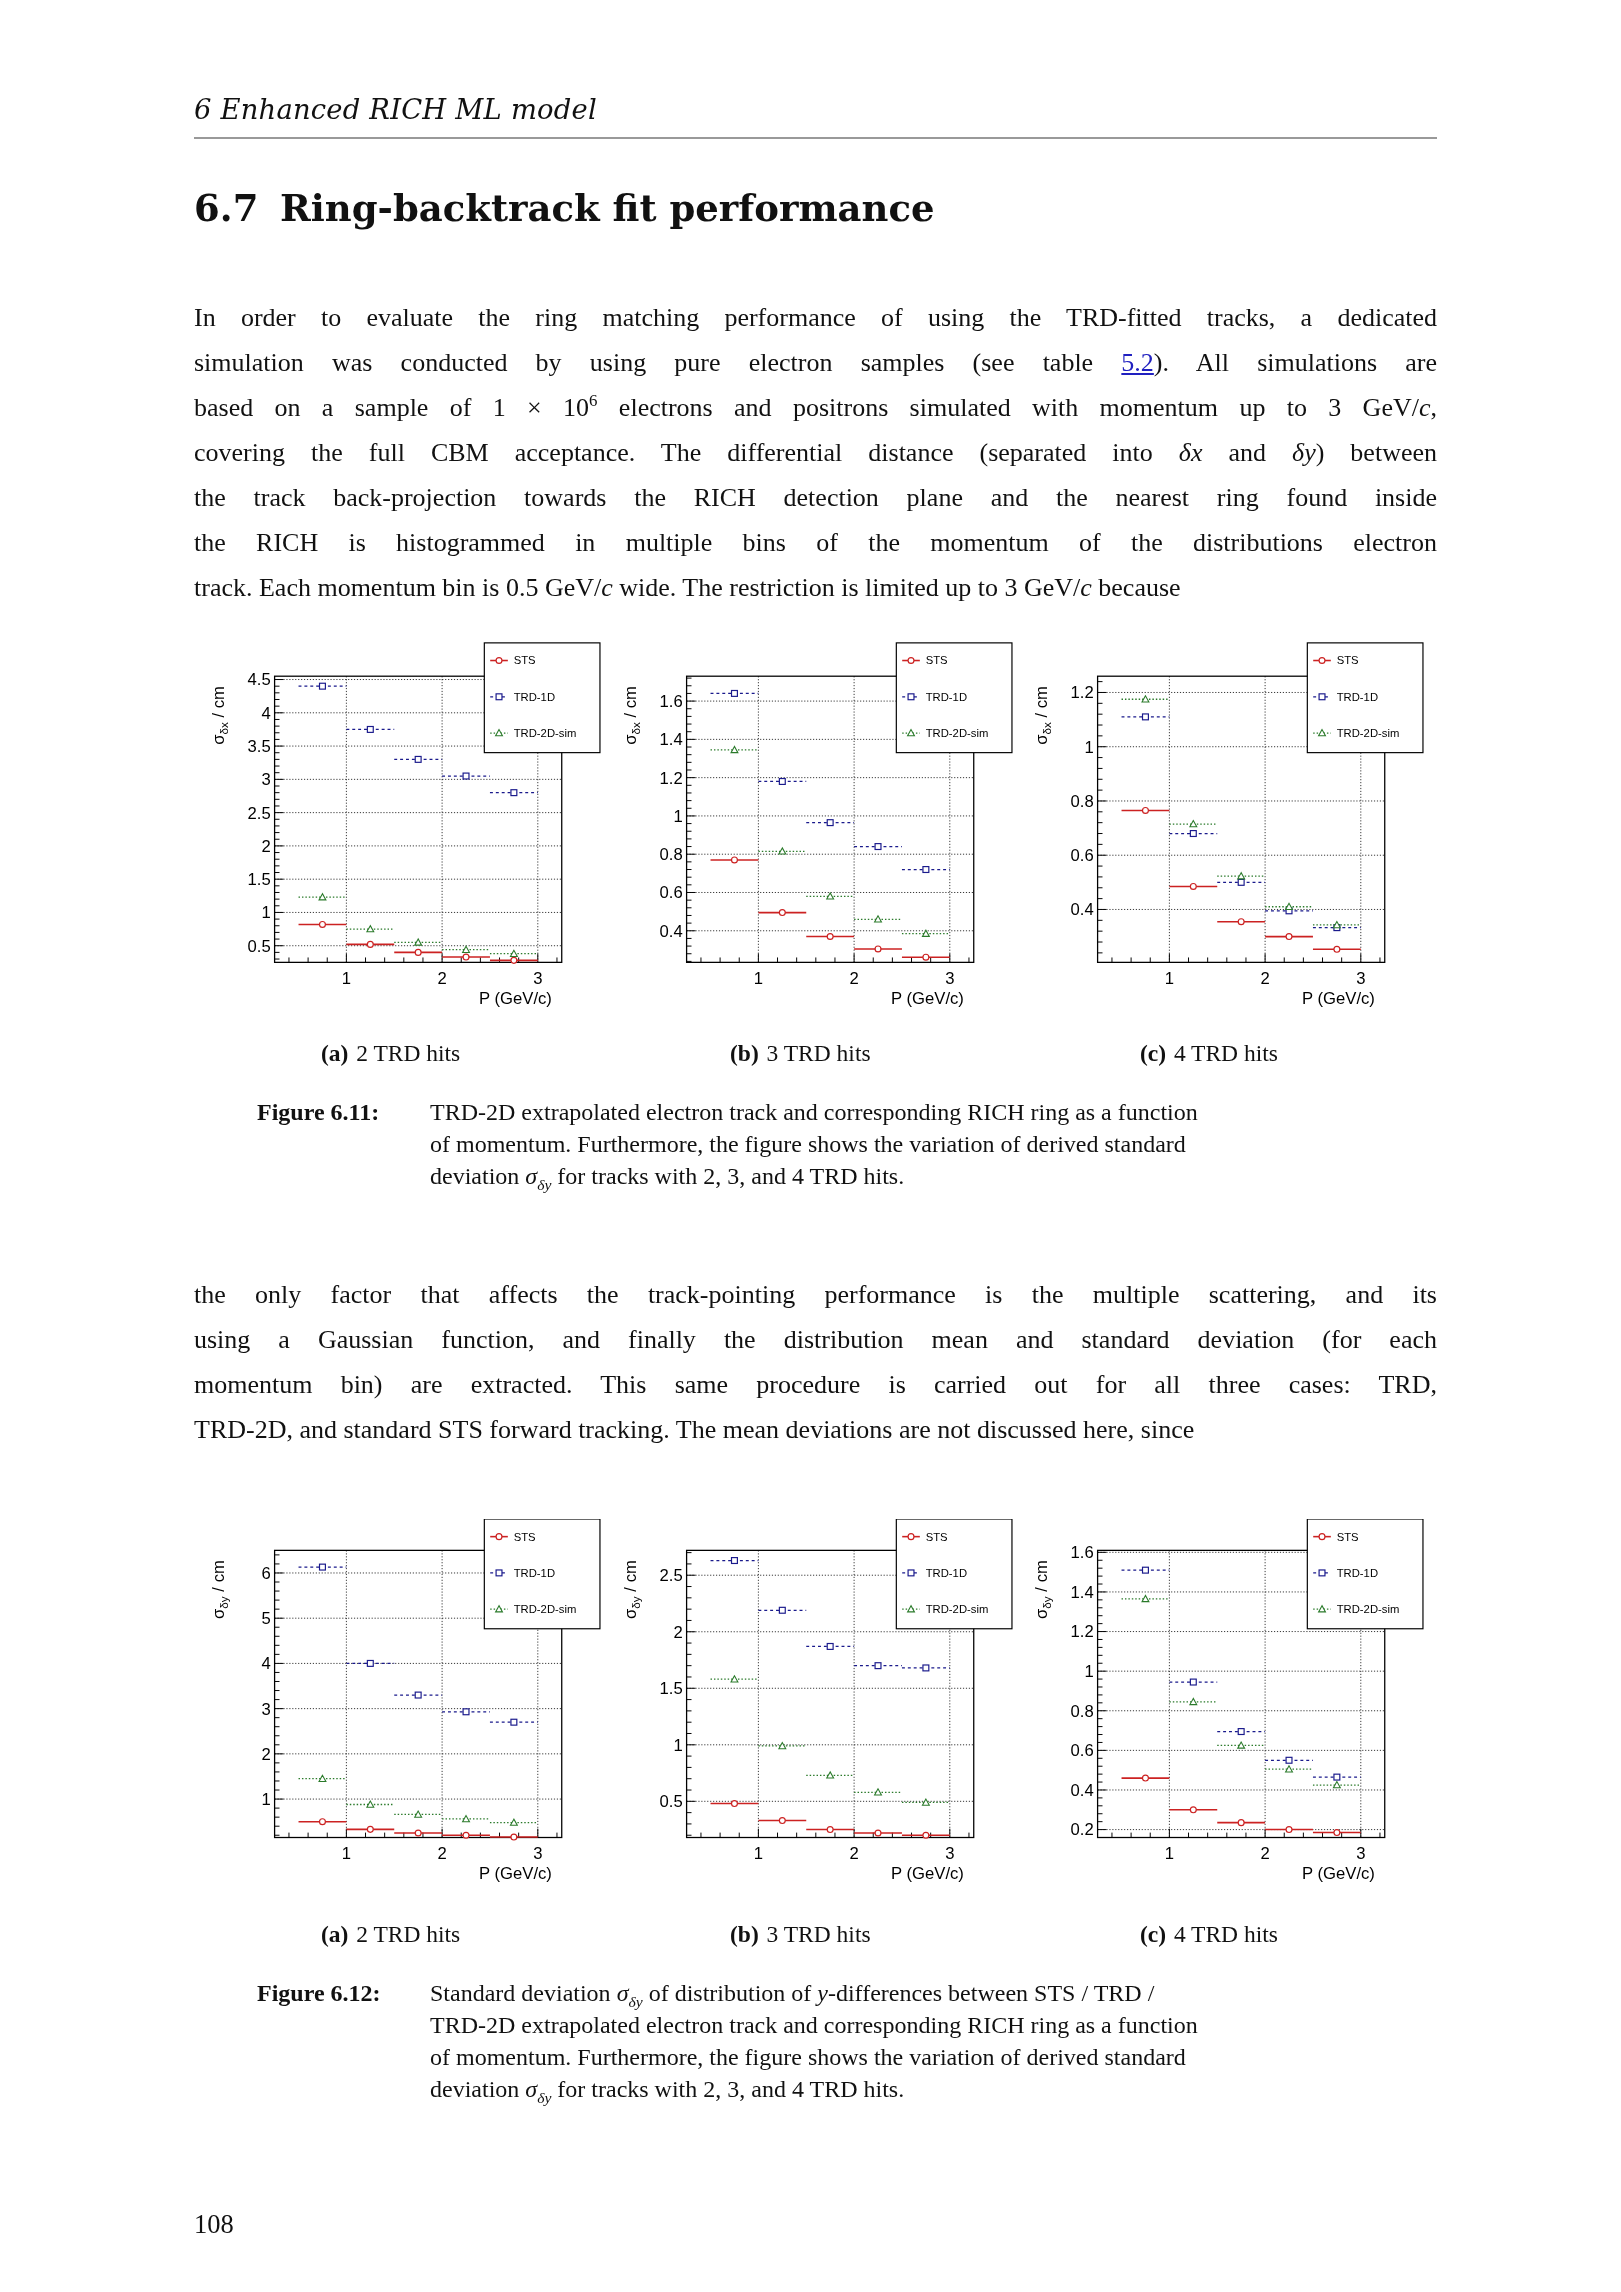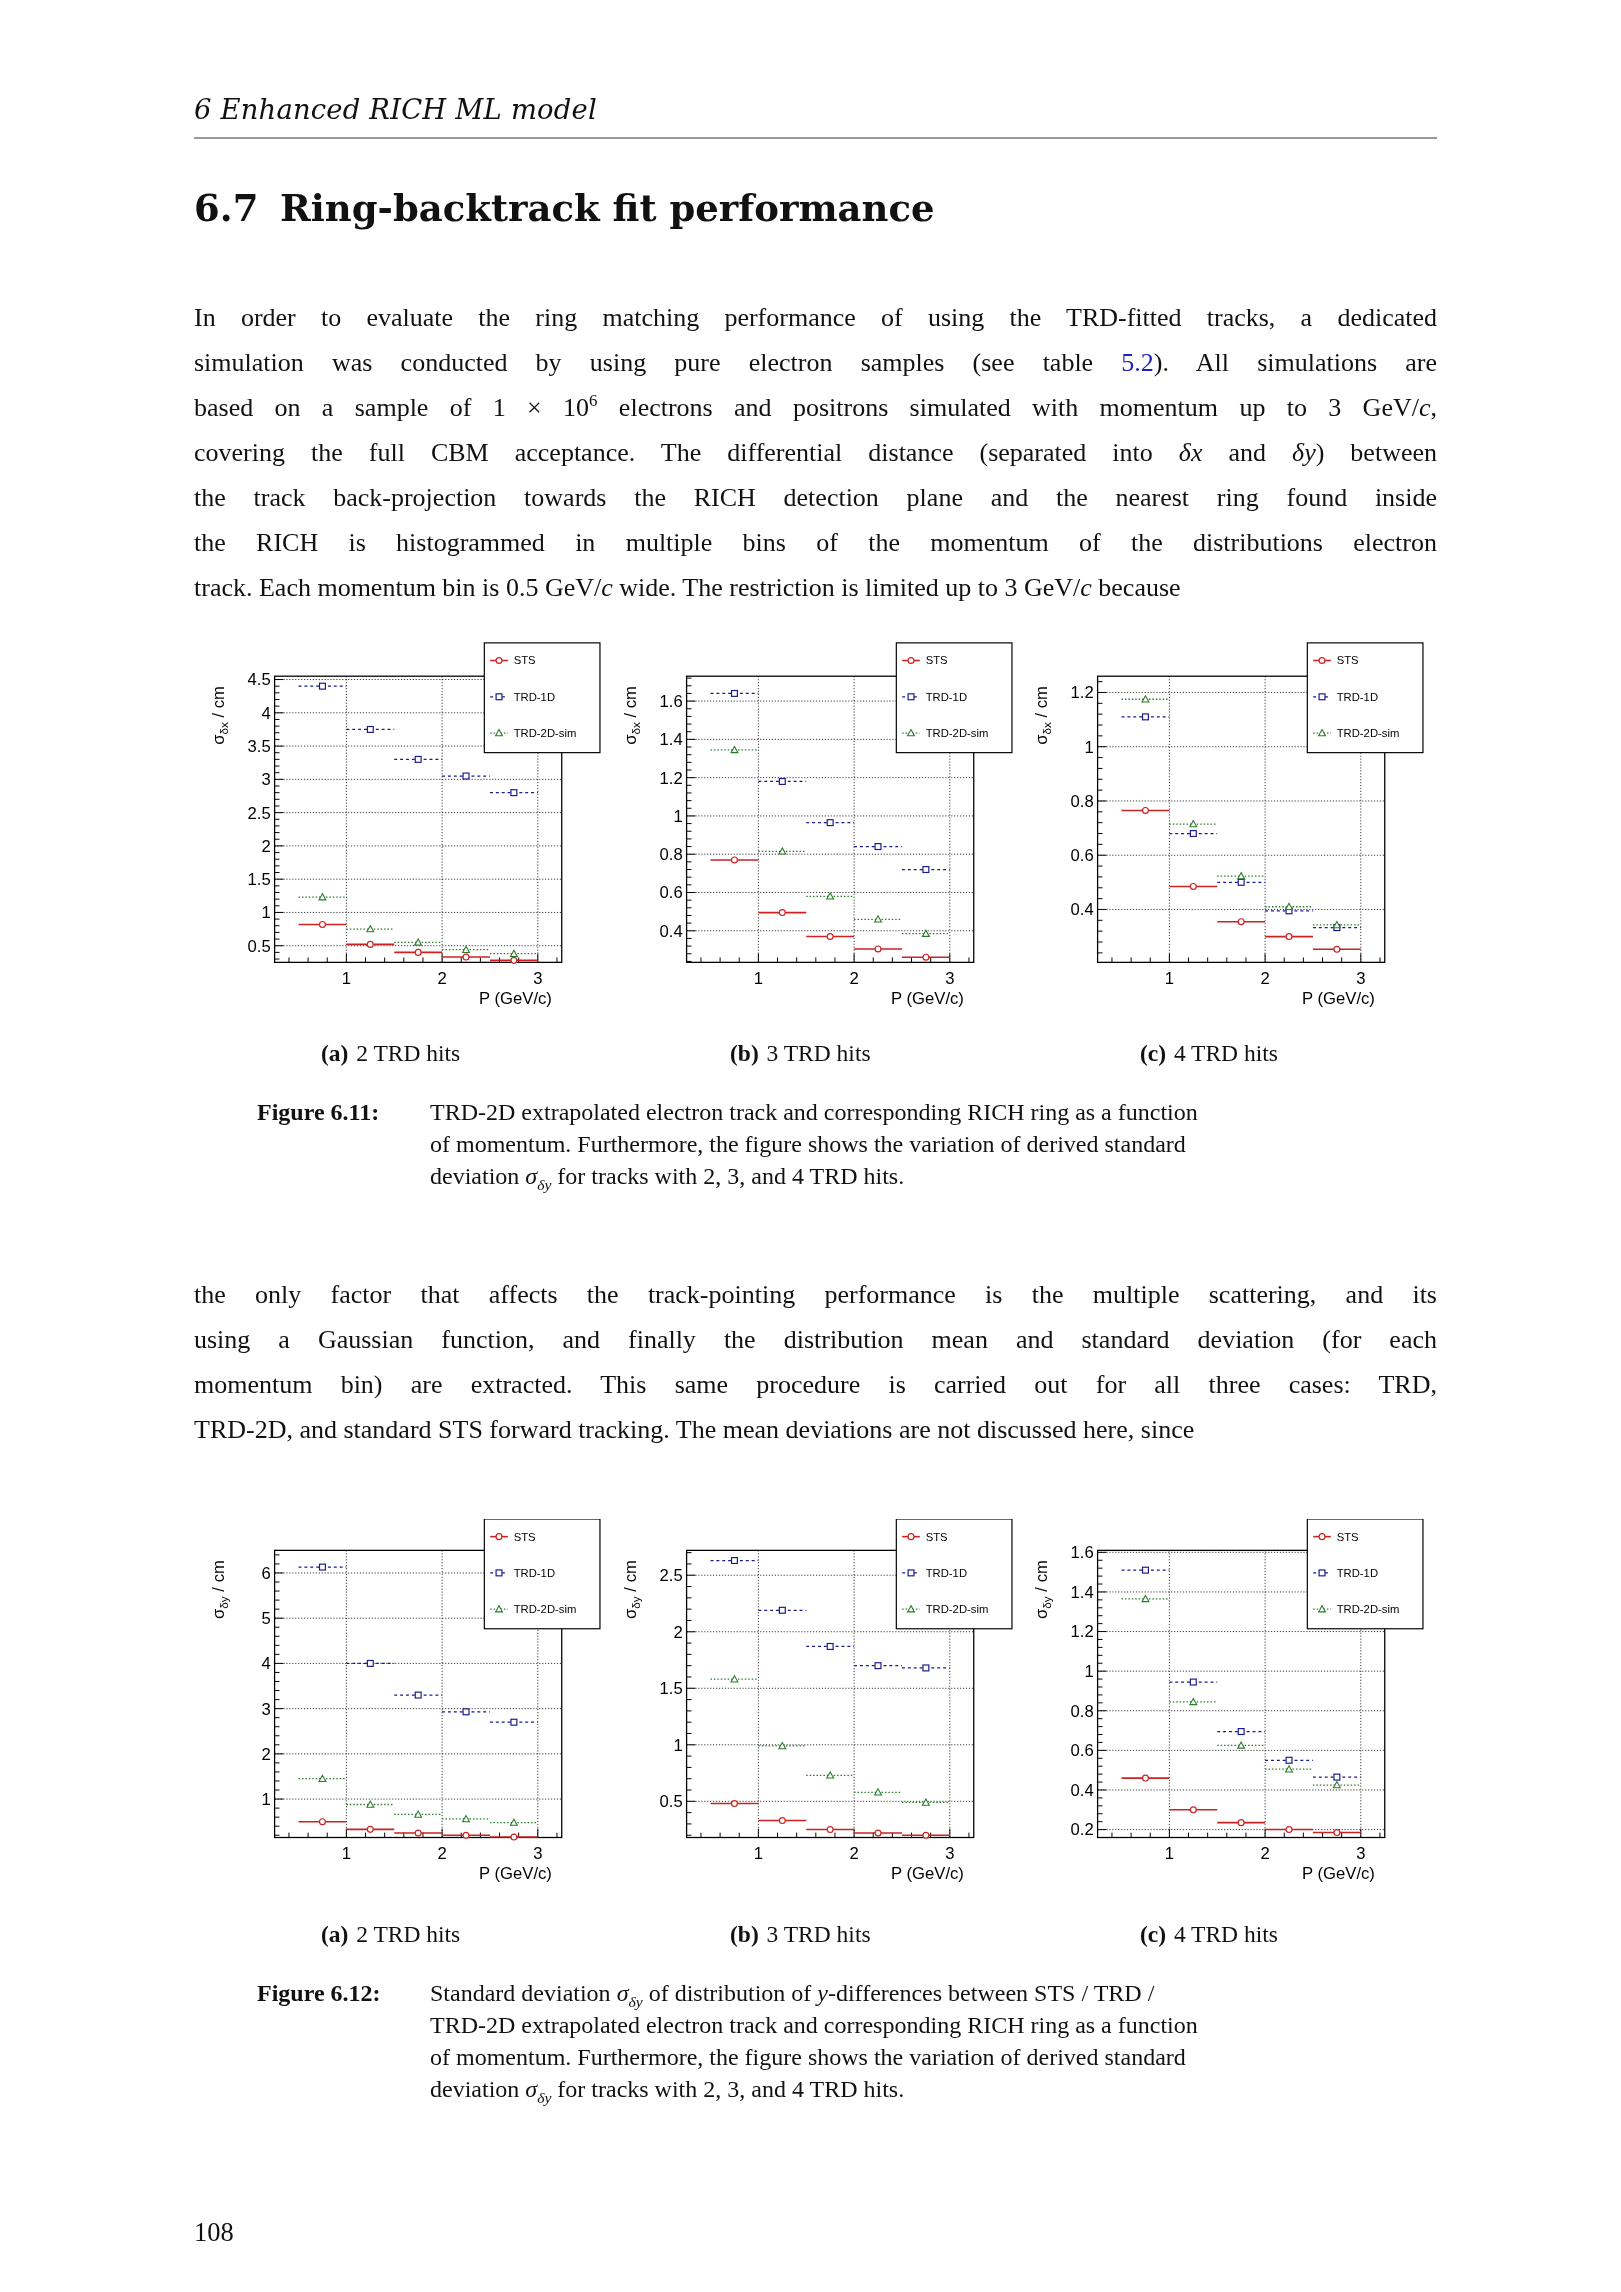--- a/index.html
+++ b/index.html
@@ -7,35 +7,35 @@
          font-family: "DejaVu Serif", "Liberation Serif", serif; color: #111; }
   .running-head { position: absolute; left: 194px; top: 94px; width: 1243px;
          font-style: italic; font-size: 27.4px; letter-spacing: 0.2px; }
   .head-rule { position: absolute; left: 194px; top: 137px; width: 1243px; height: 2px; background: #999; }
   .section-title { position: absolute; left: 194px; top: 186px; font-weight: bold; font-size: 37px; }
   .section-title .num { margin-right: 21.6px; }
   .para { position: absolute; left: 194px; width: 1243px; font-size: 26px; line-height: 45px;
           text-align: justify; font-family: "Liberation Serif", "DejaVu Serif", serif; }
   .para .line { display: block; text-align: justify; text-align-last: justify; white-space: nowrap; }
   .para .line.last { text-align-last: left; }
-  .link { color: #2020c0; }
+  .link { color: #2020c0; text-decoration: underline; }
   .ital { font-style: italic; }
   sup { font-size: 0.65em; line-height: 0; }
   sub { font-size: 0.65em; line-height: 0; }
   .fig-row { position: absolute; left: 196px; width: 1235px; height: 392px; }
   .plot { position: absolute; top: 0; width: 412px; height: 392px; }
   .plot svg { display: block; }
   .subcap { position: absolute; font-size: 23.5px; font-family: "Liberation Serif", "DejaVu Serif", serif; }
   .subcap b { font-weight: bold; margin-right: 7.8px; }
   .figcap { position: absolute; left: 257px; width: 1117px; font-size: 24px; line-height: 32px;
             font-family: Liberation Serif, serif; }
   .figcap .lab { position: absolute; left: 0; top: 0; font-weight: bold; white-space: nowrap; }
   .figcap .body { margin-left: 173px; }
   .figcap .body span.line { display: block; }
-  .page-num { position: absolute; left: 194px; top: 2209px; font-size: 26.5px; font-family: "Liberation Serif", serif; margin-top: 8px; }
+  .page-num { position: absolute; left: 194px; top: 2209px; font-size: 26.5px; font-family: "Liberation Serif", serif; }
 </style>
 </head>
 <body>
 
 <div class="running-head">6  Enhanced RICH ML model</div>
 <div class="head-rule"></div>
 <div class="section-title">
   <span class="num">6.7</span><span>Ring-backtrack fit performance</span>
 </div>
 

